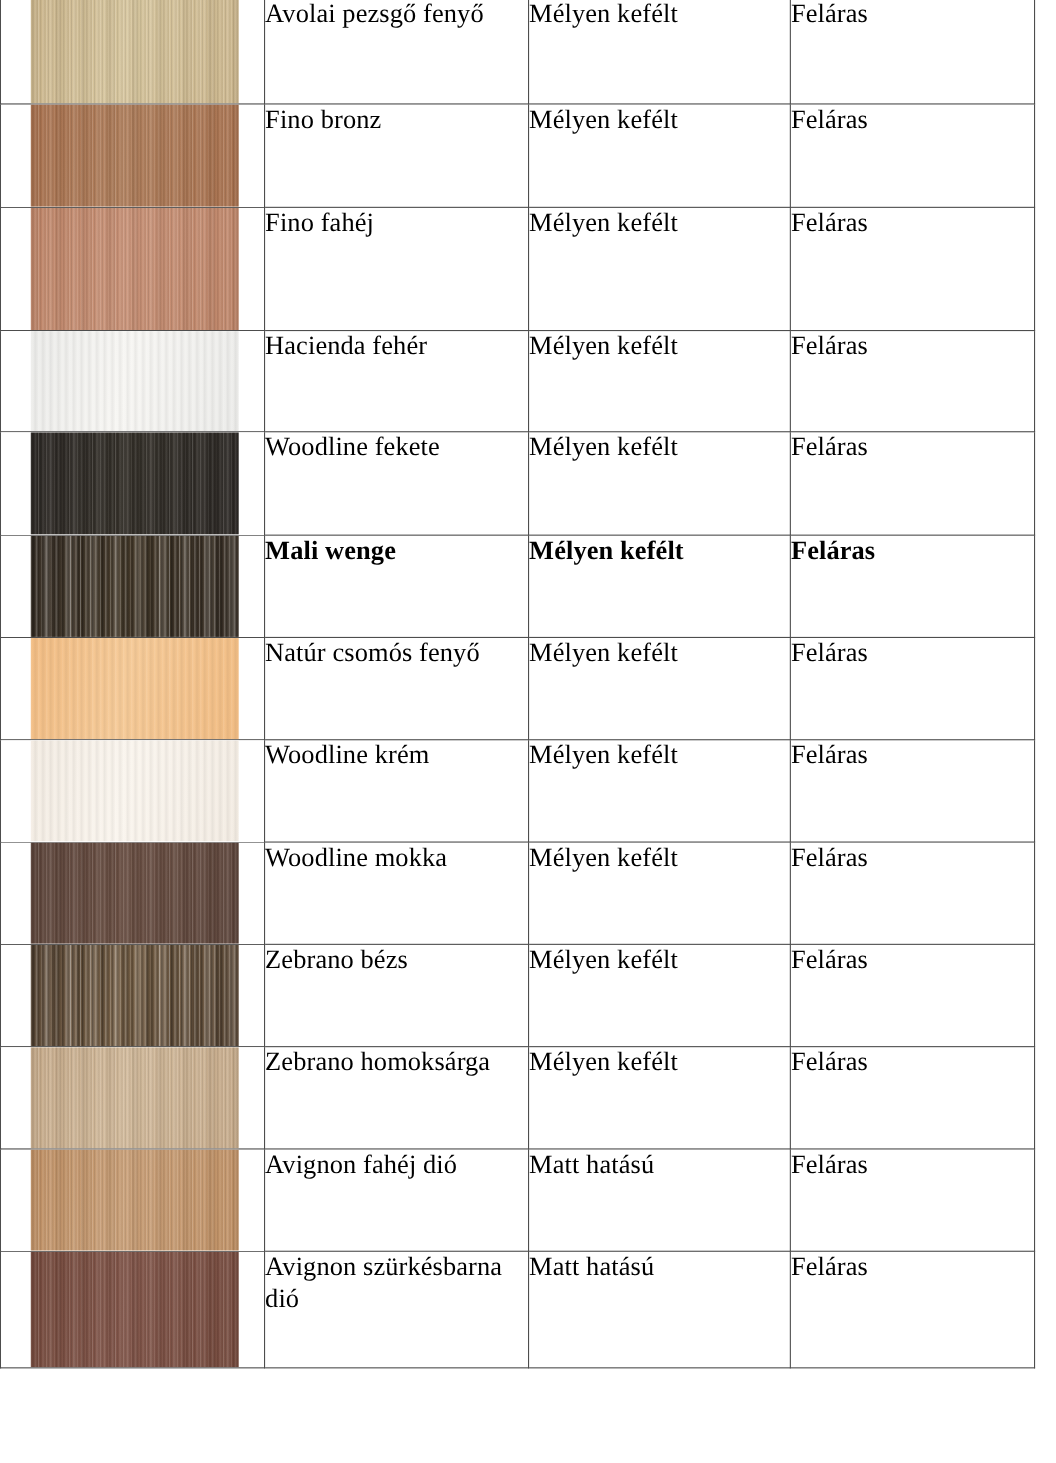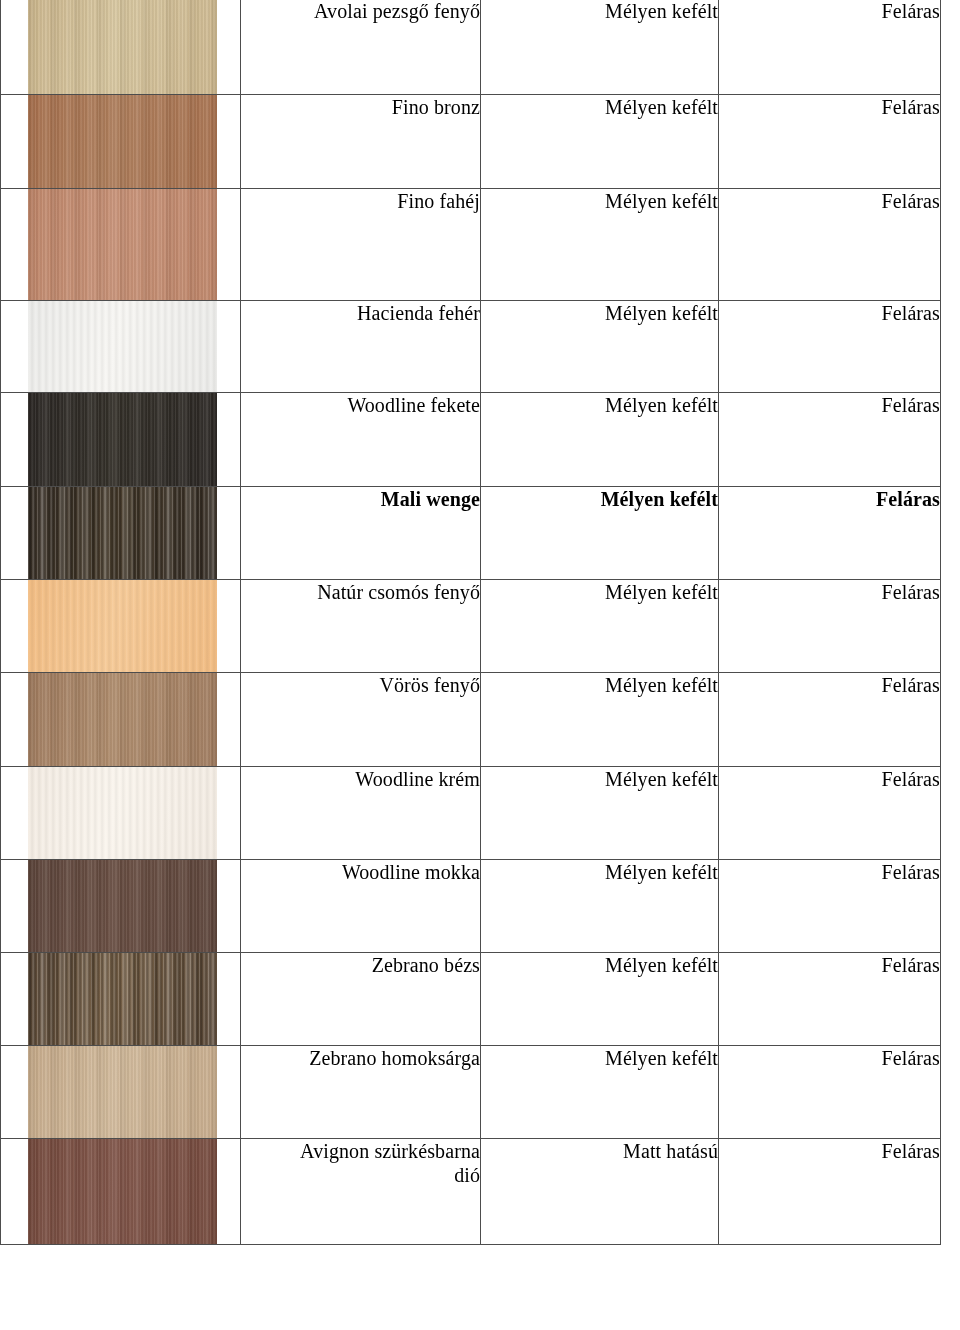--- a/index.html
+++ b/index.html
@@ -53,22 +53,22 @@
 
   .swatch {
     position: absolute;
     left: 27px;
     top: 0;
     width: 189px;
     height: 100%;
   }
 
   td.text-cell {
-    text-align: right;
-    font-size: 20px;
+    text-align: left;
+    font-size: 24px;
     line-height: 1.22;
     padding-top: 5px;
     padding-left: 4px;
     padding-right: 4px;
     letter-spacing: 0.1px;
   }
 
   .cell-text {
     display: block;
     white-space: pre-line;
@@ -246,36 +246,20 @@
           <td class="text-cell">
             <span class="cell-text">Natúr csomós fenyő</span>
           </td>
           <td class="text-cell">
             <span class="cell-text">Mélyen kefélt</span>
           </td>
           <td class="text-cell">
             <span class="cell-text">Feláras</span>
           </td>
         </tr>
-        <tr style="height: 94px;">
-          <td class="swatch-cell">
-            <div class="swatch" style="background: linear-gradient(100deg, rgb(160, 123, 94) 0%, rgb(176, 141, 109) 45%, rgb(160, 123, 94) 100%);">
-              <div class="grain"></div>
-            </div>
-          </td>
-          <td class="text-cell">
-            <span class="cell-text">Vörös fenyő</span>
-          </td>
-          <td class="text-cell">
-            <span class="cell-text">Mélyen kefélt</span>
-          </td>
-          <td class="text-cell">
-            <span class="cell-text">Feláras</span>
-          </td>
-        </tr>
         <tr style="height: 93px;">
           <td class="swatch-cell">
             <div class="swatch" style="background: linear-gradient(100deg, rgb(243, 236, 227) 0%, rgb(250, 245, 238) 45%, rgb(243, 236, 227) 100%);">
               <div class="grain soft"></div>
             </div>
           </td>
           <td class="text-cell">
             <span class="cell-text">Woodline krém</span>
           </td>
           <td class="text-cell">
@@ -321,20 +305,36 @@
           <td class="swatch-cell">
             <div class="swatch" style="background: linear-gradient(100deg, rgb(199, 171, 138) 0%, rgb(211, 187, 156) 45%, rgb(199, 171, 138) 100%);">
               <div class="grain"></div>
             </div>
           </td>
           <td class="text-cell">
             <span class="cell-text">Zebrano homoksárga</span>
           </td>
           <td class="text-cell">
             <span class="cell-text">Mélyen kefélt</span>
+          </td>
+          <td class="text-cell">
+            <span class="cell-text">Feláras</span>
+          </td>
+        </tr>
+        <tr style="height: 93px;">
+          <td class="swatch-cell">
+            <div class="swatch" style="background: linear-gradient(100deg, rgb(192, 144, 100) 0%, rgb(202, 160, 120) 45%, rgb(192, 144, 100) 100%);">
+              <div class="grain"></div>
+            </div>
+          </td>
+          <td class="text-cell">
+            <span class="cell-text">Avignon fahéj dió</span>
+          </td>
+          <td class="text-cell">
+            <span class="cell-text">Matt hatású</span>
           </td>
           <td class="text-cell">
             <span class="cell-text">Feláras</span>
           </td>
         </tr>
         <tr style="height: 106px; padding-left: 16px;">
           <td class="swatch-cell">
             <div class="swatch" style="background: linear-gradient(100deg, rgb(116, 73, 60) 0%, rgb(130, 86, 74) 45%, rgb(116, 73, 60) 100%);">
               <div class="grain"></div>
             </div>

